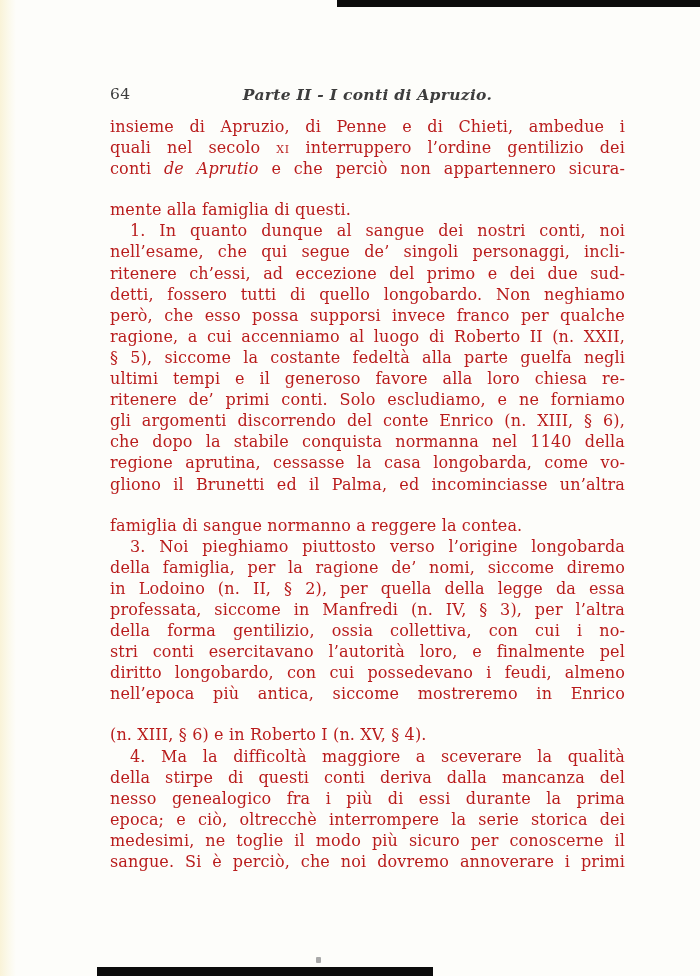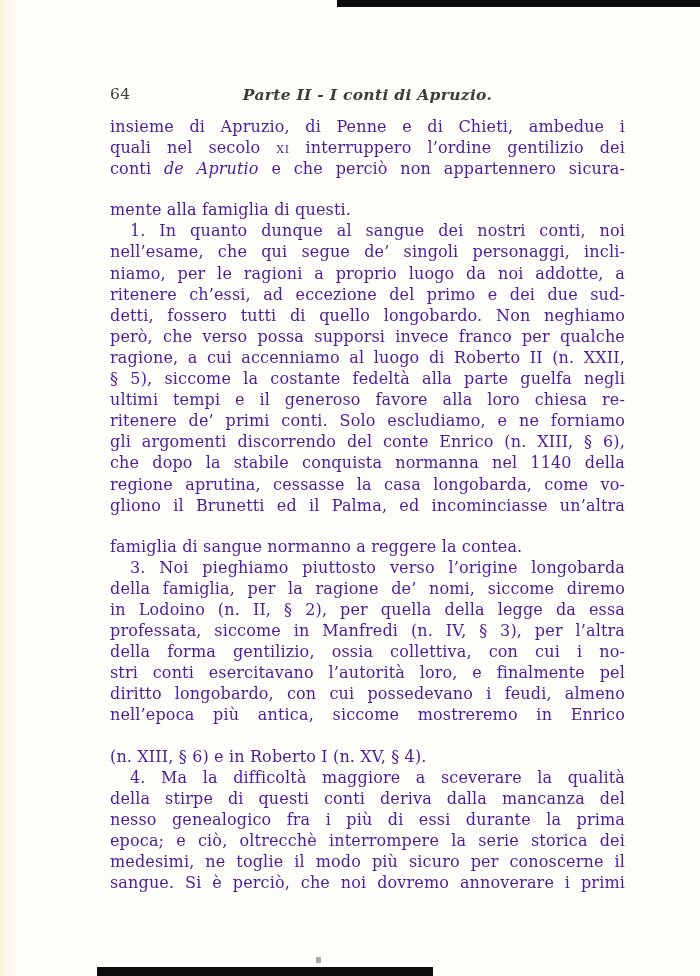--- a/index.html
+++ b/index.html
@@ -63,21 +63,21 @@
     display: block;
     text-align: center;
     font-style: italic;
     letter-spacing: 0.3px;
     font-weight: bold;
   }
   .text-block {
     position: absolute;
     top: 116px; left: 110px;
     width: 515px;
-    color: #4c1d95;
+    color: #b91c1c;
     font-size: 16px;
     letter-spacing: 0.15px;
   }
   .line {
     display: block;
     height: 21.1px;
     line-height: 21.1px;
     text-align: justify;
     text-align-last: justify;
     white-space: normal;
@@ -107,24 +107,23 @@
     <span class="running-title">Parte II - I conti di Apruzio.</span>
   </div>
 
   <div class="text-block">
       <div class="line">insieme di Apruzio, di Penne e di Chieti, ambedue i</div>
       <div class="line">quali nel secolo <span class="sc">xi</span> interruppero l’ordine gentilizio dei</div>
       <div class="line">conti <span class="em">de Aprutio</span> e che perciò non appartennero sicura-</div>
       <div class="line last">mente alla famiglia di questi.</div>
       <div class="line indent">1. In quanto dunque al sangue dei nostri conti, noi</div>
       <div class="line">nell’esame, che qui segue de’ singoli personaggi, incli-</div>
-      <div class="line">niamo, per le ragioni a proprio luogo da noi addotte, a</div>
       <div class="line">ritenere ch’essi, ad eccezione del primo e dei due sud-</div>
       <div class="line">detti, fossero tutti di quello longobardo. Non neghiamo</div>
-      <div class="line">però, che verso possa supporsi invece franco per qualche</div>
+      <div class="line">però, che esso possa supporsi invece franco per qualche</div>
       <div class="line">ragione, a cui accenniamo al luogo di Roberto II (n. XXII,</div>
       <div class="line">§ 5), siccome la costante fedeltà alla parte guelfa negli</div>
       <div class="line">ultimi tempi e il generoso favore alla loro chiesa re-</div>
       <div class="line">ritenere de’ primi conti. Solo escludiamo, e ne forniamo</div>
       <div class="line">gli argomenti discorrendo del conte Enrico (n. XIII, § 6),</div>
       <div class="line">che dopo la stabile conquista normanna nel 1140 della</div>
       <div class="line">regione aprutina, cessasse la casa longobarda, come vo-</div>
       <div class="line">gliono il Brunetti ed il Palma, ed incominciasse un’altra</div>
       <div class="line last">famiglia di sangue normanno a reggere la contea.</div>
       <div class="line indent">3. Noi pieghiamo piuttosto verso l’origine longobarda</div>

